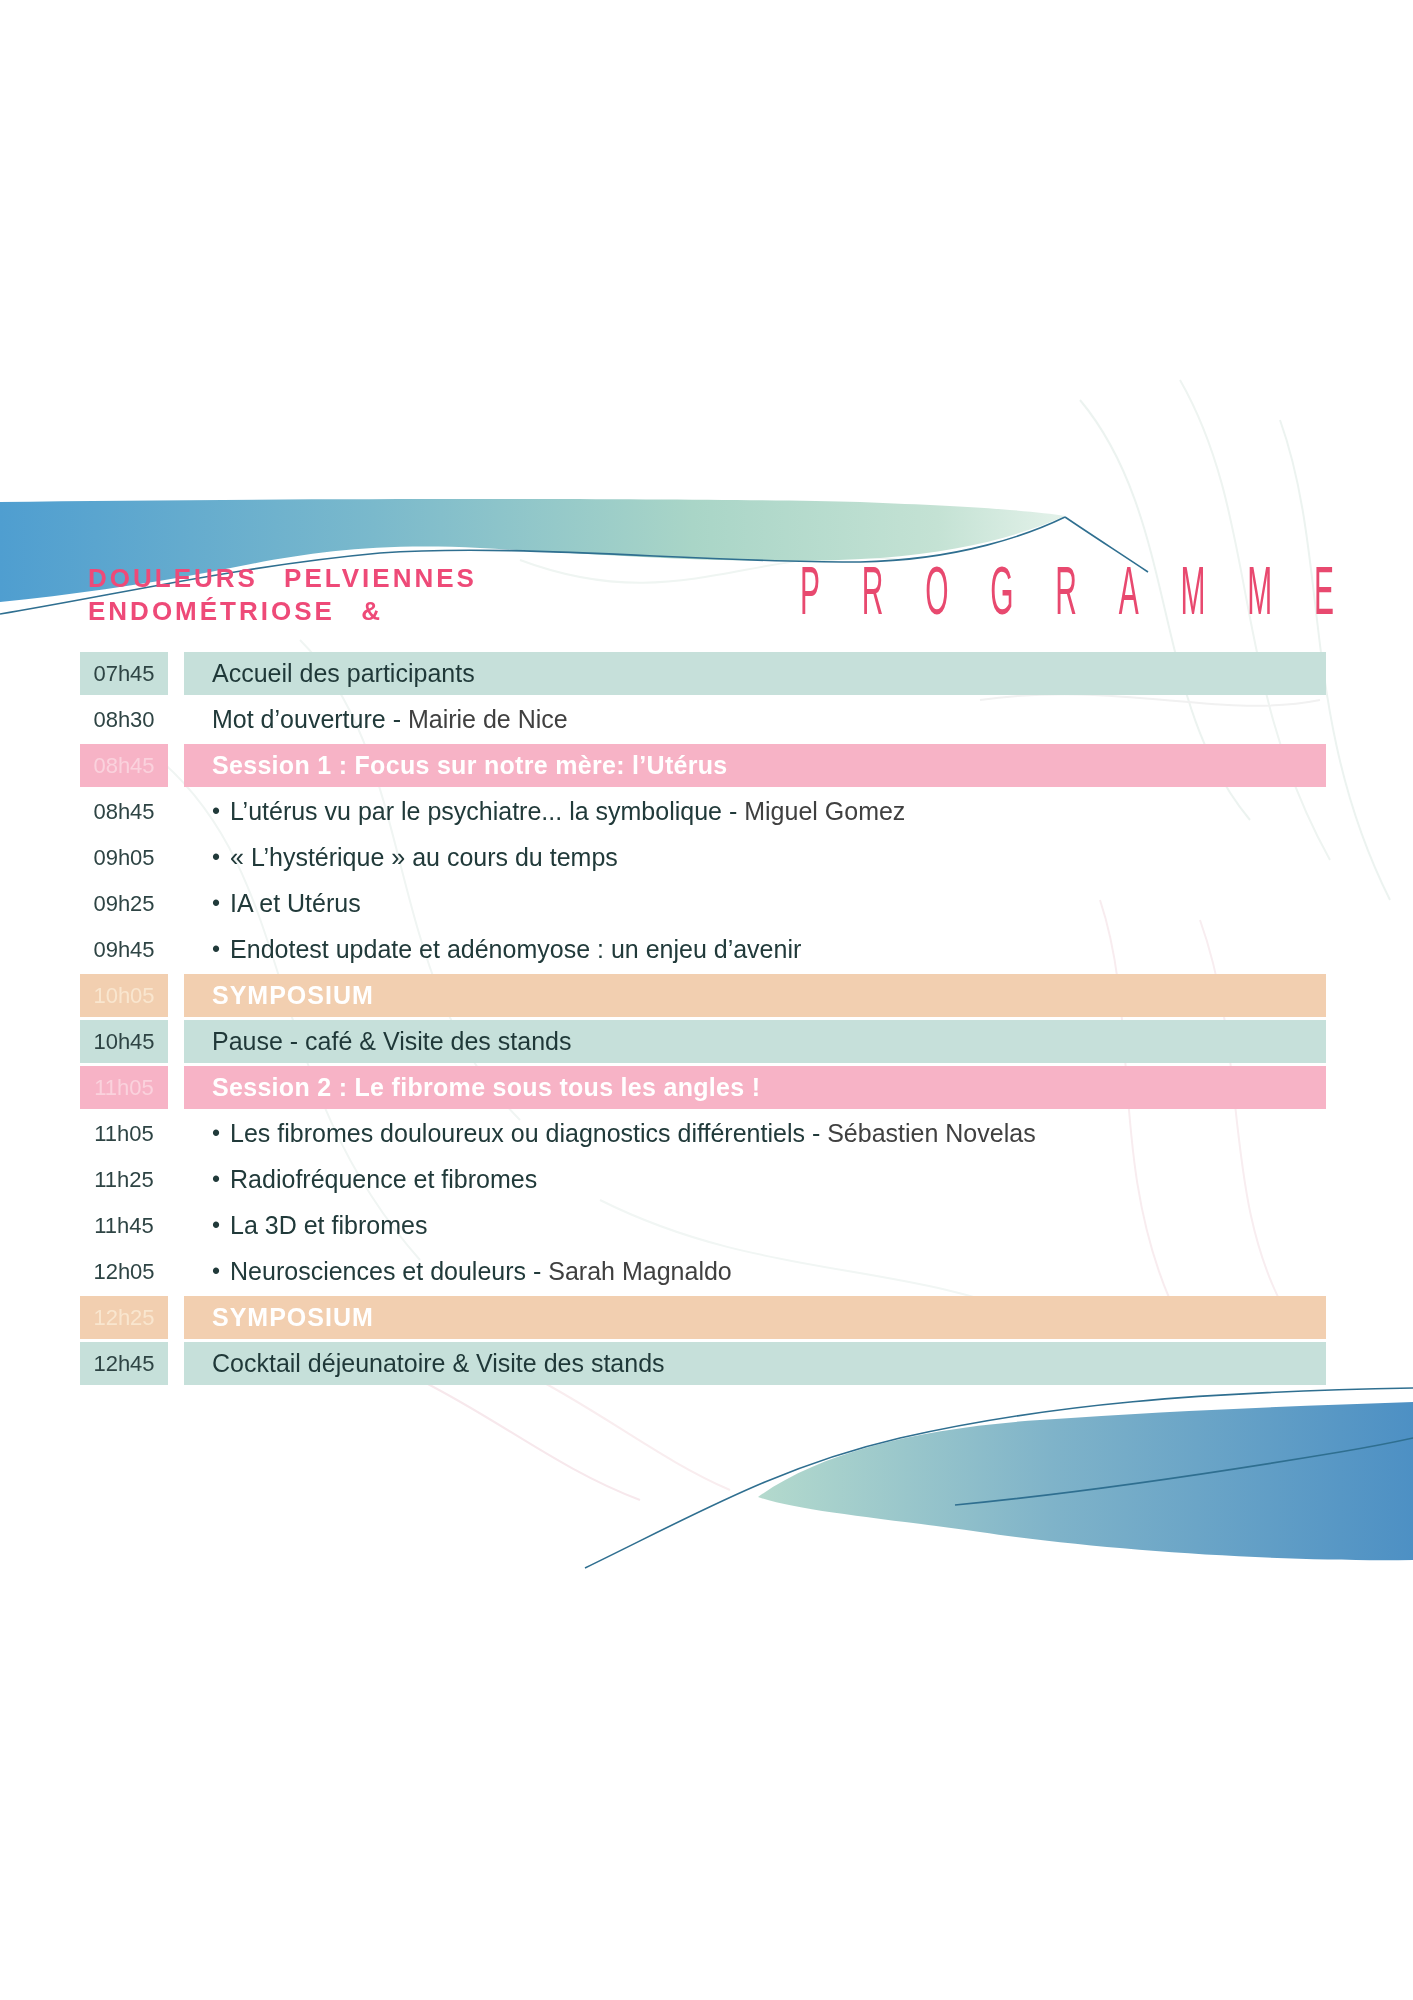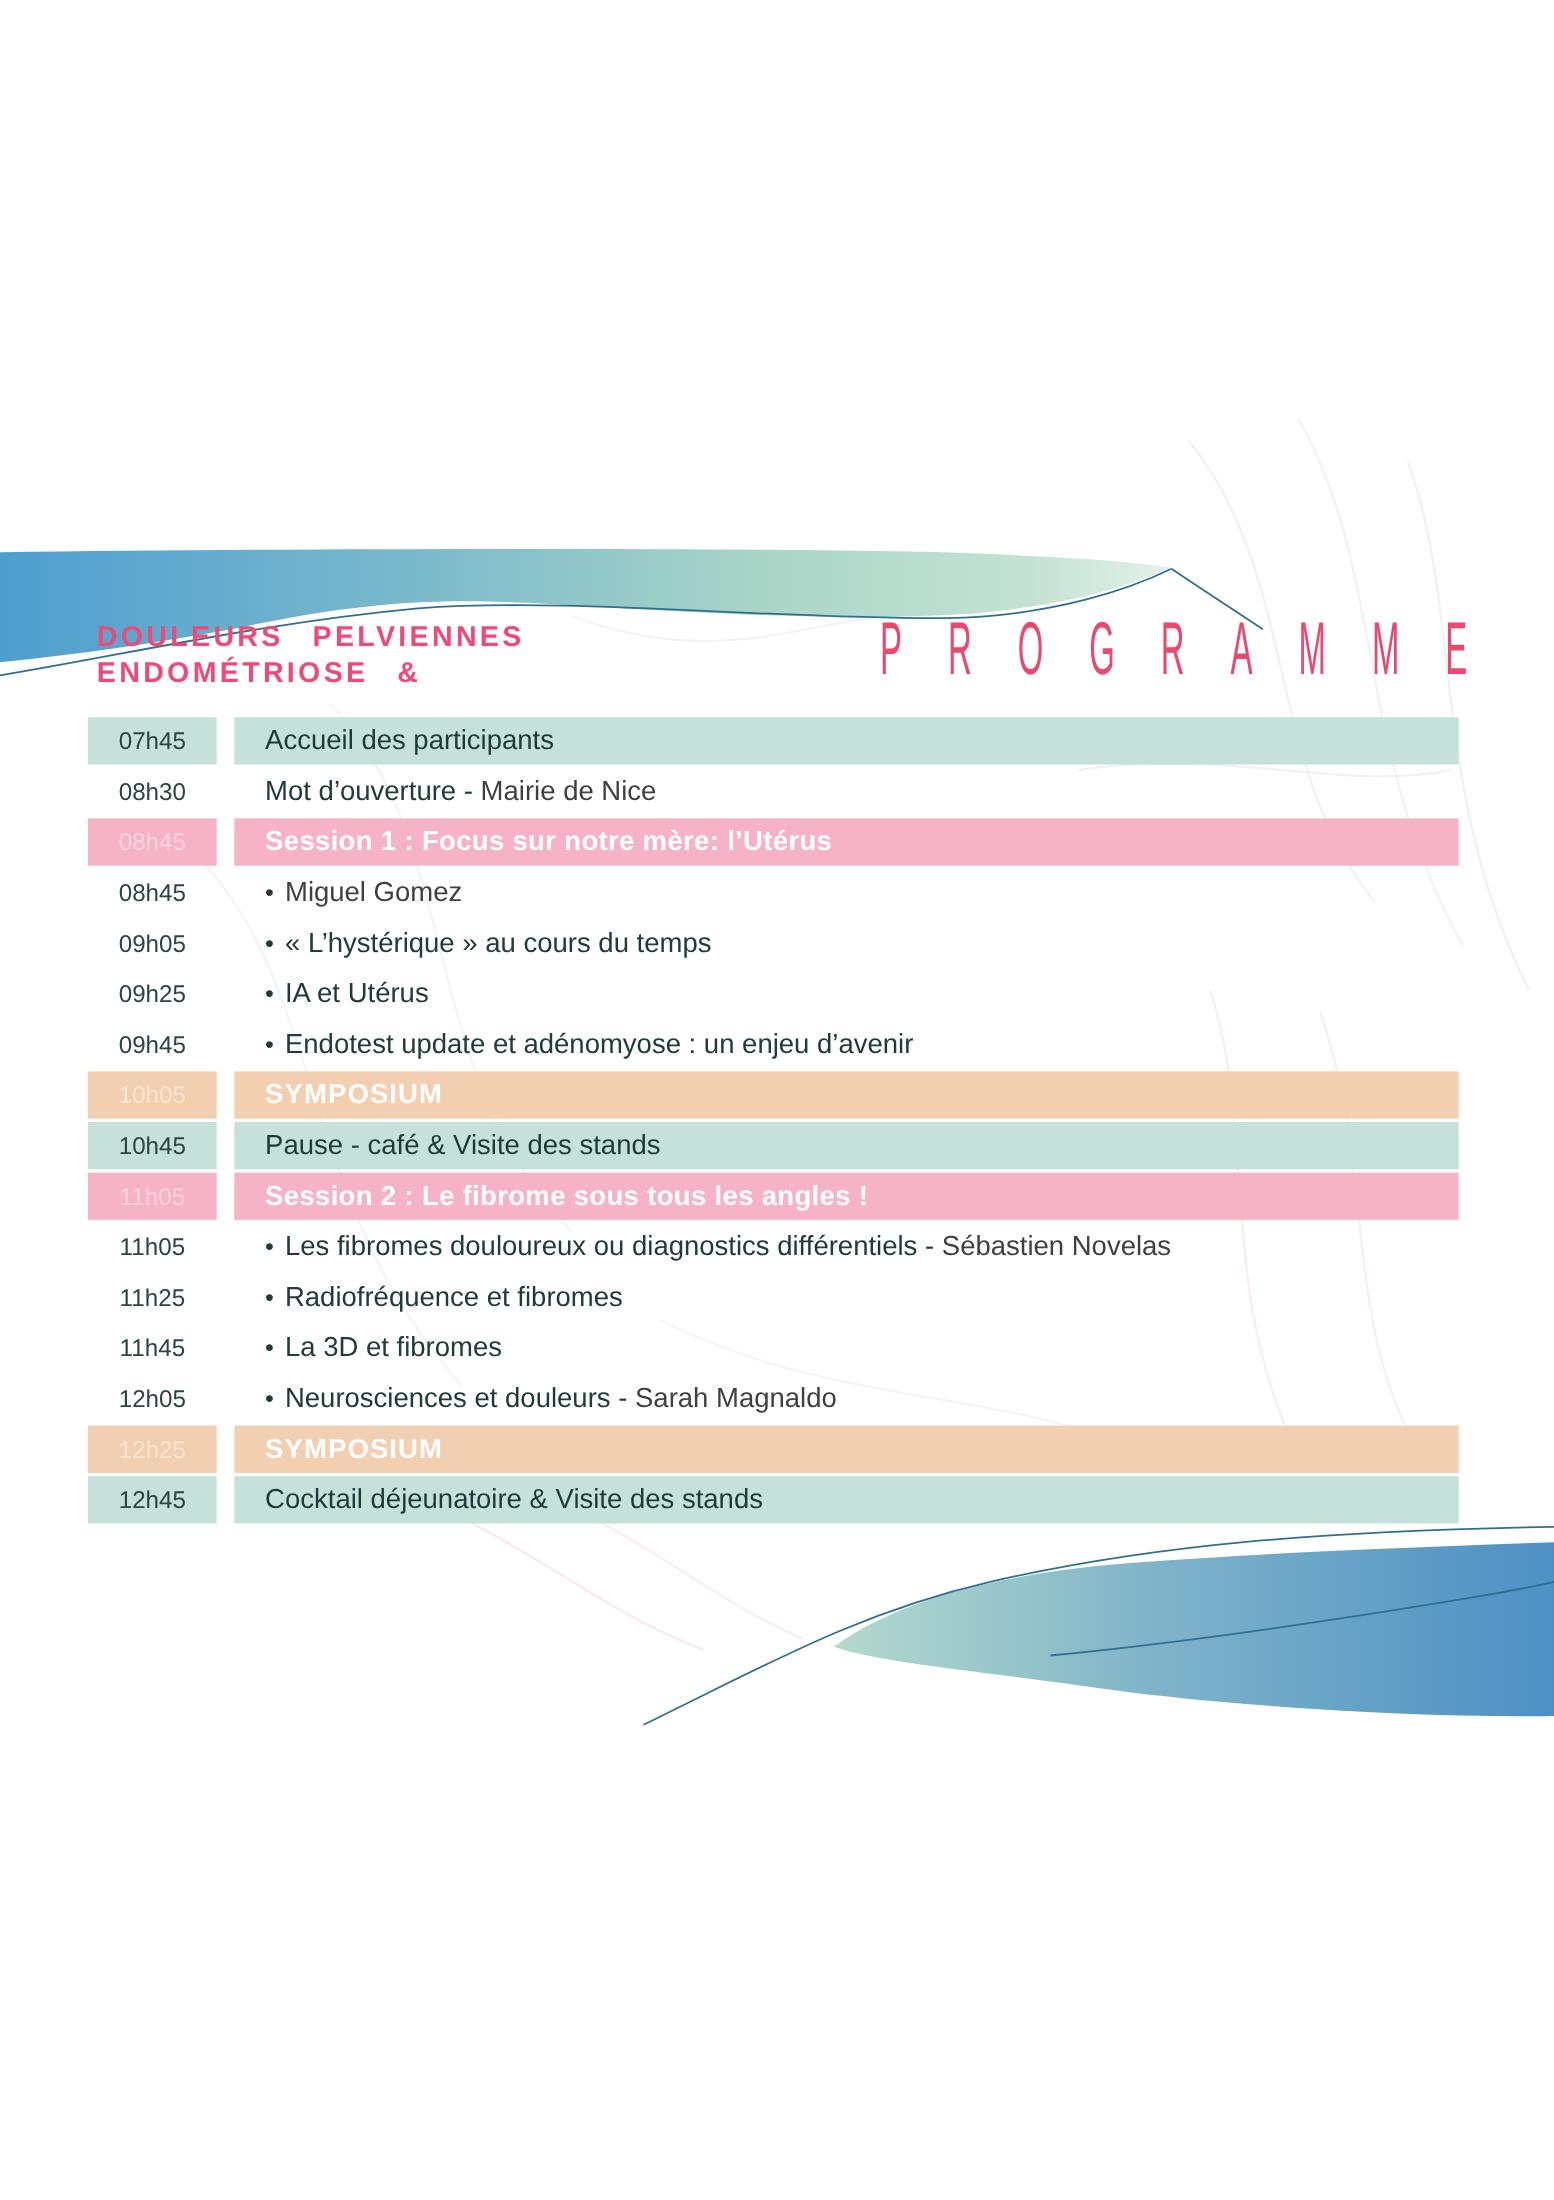--- a/index.html
+++ b/index.html
@@ -21,21 +21,21 @@
     position:absolute;left:800px;top:556px;margin:0;
     font-size:68px;font-weight:400;line-height:68px;
     letter-spacing:95px;color:#e8496f;white-space:nowrap;
     transform:scaleX(0.44);transform-origin:left top;
   }
   .schedule{
     position:absolute;left:80px;top:652px;width:1246px;
   }
   .row{display:flex;height:43px;margin-bottom:3px;}
   .time{
-    width:117px;flex:none;margin-right:16px;
+    width:88px;flex:none;margin-right:16px;
     display:flex;align-items:center;justify-content:center;
     font-size:22px;color:#2e4444;
   }
   .content{
     flex:1;display:flex;align-items:center;
     padding:0 28px;font-size:25px;color:#213a3a;
     white-space:pre-wrap;
   }
   .row.break .time,.row.break .content{background:#c6e0da;}
   .row.break .content{color:#1f3838;}
@@ -126,21 +126,21 @@
       <div class="row plain">
         <div class="time">08h30</div>
         <div class="content"><span>Mot d’ouverture - </span><span class="blue">Mairie de Nice</span></div>
       </div>
       <div class="row session">
         <div class="time">08h45</div>
         <div class="content"><span>Session 1 : Focus sur notre mère: l’Utérus</span></div>
       </div>
       <div class="row item">
         <div class="time">08h45</div>
-        <div class="content"><span class="bullet">•</span><span class="blue">Miguel Gomez</span></div>
+        <div class="content"><span class="bullet">•</span><span>L’utérus vu par le psychiatre... la symbolique - </span><span class="blue">Miguel Gomez</span></div>
       </div>
       <div class="row item">
         <div class="time">09h05</div>
         <div class="content"><span class="bullet">•</span><span>« L’hystérique » au cours du temps</span></div>
       </div>
       <div class="row item">
         <div class="time">09h25</div>
         <div class="content"><span class="bullet">•</span><span>IA et Utérus</span></div>
       </div>
       <div class="row item">

